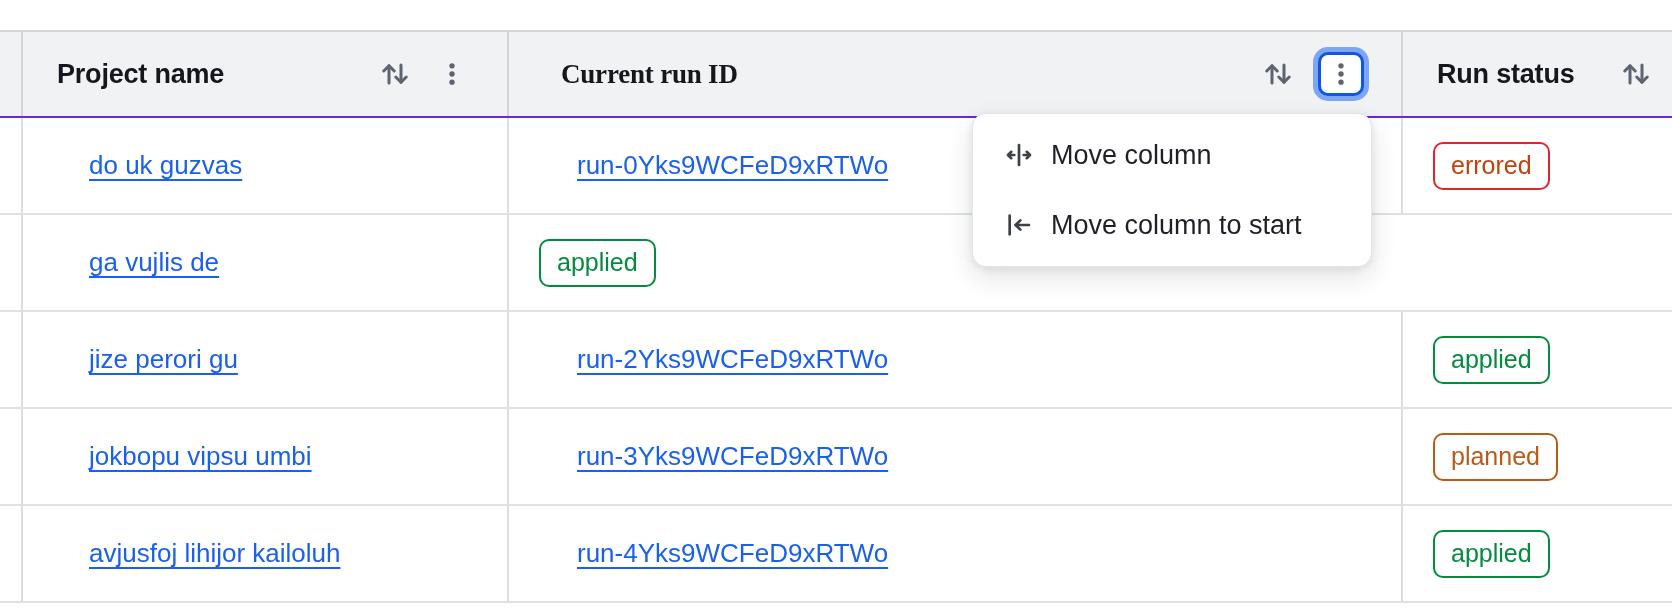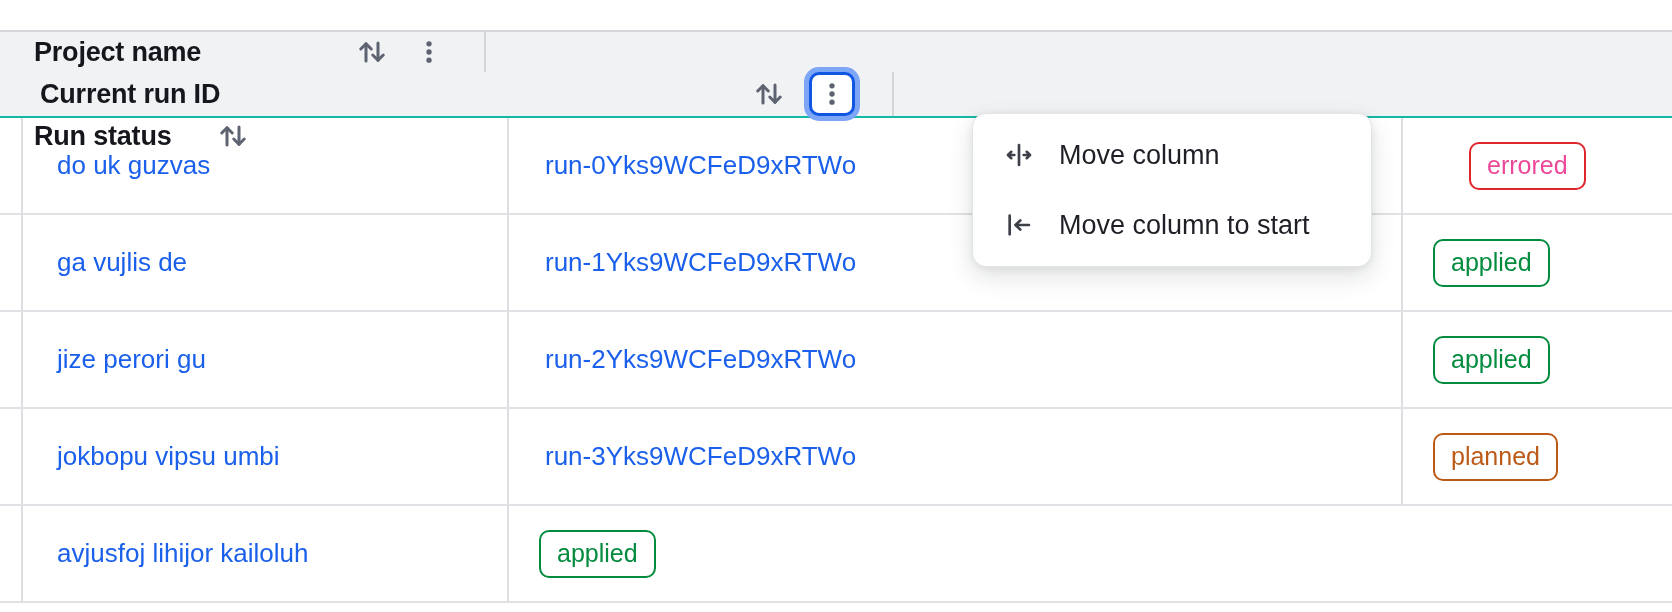--- a/index.html
+++ b/index.html
@@ -10,28 +10,27 @@
     font-family:"Liberation Sans","DejaVu Sans",sans-serif;
     color:var(--header-text,#15171c);
   }
   .table { position:absolute; top:30px; left:0; width:1672px; }
 
   
   .header-row {
     display:flex; height:88px;
     background:var(--header-bg,#f1f2f4);
     border-top:2px solid #d4d6da;
-    border-bottom:2px solid #14b8a6;
-    flex-direction:column;
+    border-bottom:2px solid #6d28d9;
   }
   .col-gutter  { width:23px; border-right:2px solid #d4d6da; flex:none; }
   .col-project { width:486px; border-right:2px solid #d4d6da; flex:none;
                  display:flex; align-items:center; padding:0 42px 0 34px; }
   .col-runid   { width:894px; border-right:2px solid #d4d6da; flex:none;
-                 display:flex; align-items:center; padding:0 37px 0 40px; }
+                 display:flex; align-items:center; padding:0 37px 0 52px;font-family:Liberation Serif, serif; }
   .col-status  { flex:1; display:flex; align-items:center; padding-left:34px;gap:17px; }
 
   .header-label { font-size:27px; font-weight:700; letter-spacing:-0.2px;
                   color:var(--header-text,#15171c); white-space:nowrap; }
   .spacer { flex:1; }
 
   .sort-btn { width:36px; height:40px; display:flex; align-items:center;
               justify-content:center; background:transparent; border:none; cursor:pointer; }
   .kebab-btn { width:26px; height:40px; display:flex; align-items:center;
                justify-content:center; background:transparent; border:none;
@@ -48,37 +47,37 @@
 
   
   .body-row { display:flex; height:97px; border-bottom:2px solid #dfe1e4; background:#fff; }
   .cell-gutter  { width:23px; border-right:2px solid #dcdee2; flex:none; }
   .cell-project { width:486px; border-right:2px solid #dcdee2; flex:none;
                   display:flex; align-items:center; padding-left:34px; }
   .cell-runid   { width:894px; border-right:2px solid #dcdee2; flex:none;
                   display:flex; align-items:center; padding-left:36px; }
   .cell-status  { flex:1; display:flex; align-items:center; padding-left:30px; }
 
-  a.link { color:var(--link,#1b60ea); font-size:26px; 
+  a.link { color:var(--link,#1b60ea); font-size:26px; text-decoration:underline;
            text-underline-offset:5px; text-decoration-thickness:2px; cursor:pointer;
-           white-space:nowrap; }
+           white-space:nowrap;margin-left:32px; }
 
   .badge { display:inline-block; font-size:25px; font-weight:500;
            padding:6px 16px 8px; border:2px solid; border-radius:10px;
            background:#fff; line-height:1.2; }
 
   
   .menu {
     position:absolute; left:972px; top:113px; width:400px;
     background:#ffffff; border:1px solid #e2e4e8; border-radius:14px;
     box-shadow:0 10px 26px rgba(18,22,30,0.12), 0 2px 8px rgba(18,22,30,0.08);
     padding:6px 0; z-index:10;
   }
   .menu-item { height:70px; display:flex; align-items:center;
-               padding:0 24px 0 30px; gap:24px; cursor:pointer;
+               padding:0 24px 0 30px; gap:16px; cursor:pointer;
                font-size:27px; color:var(--menu-text,#1e2026); }
   .menu-icon { flex:none; display:flex; }
   .menu-label { white-space:nowrap; }
 
   svg { display:block; }
 </style>
 </head>
 <body>
 
 <div class="viewport" style="--link: #1b60ea; --header-bg: #f1f2f4; --header-text: #15171c; --menu-text: #1e2026; --focus-border: #0f56e3; --focus-ring: #7ea6f6;">
@@ -154,32 +153,29 @@
     <div id="table-body">
   <div class="body-row">
     <div class="cell-gutter"></div>
     <div class="cell-project">
       <a class="link">do uk guzvas</a>
     </div>
     <div class="cell-runid">
       <a class="link">run-0Yks9WCFeD9xRTWo</a>
     </div>
     <div class="cell-status">
-      <span class="badge" style="color: #ec4899; border-color: rgb(224, 38, 45); margin-left: 36px;">errored</span>
+      <span class="badge" style="color: #c2410c; border-color: rgb(224, 38, 45);">errored</span>
     </div>
   </div>
 
   <div class="body-row">
     <div class="cell-gutter"></div>
     <div class="cell-project">
       <a class="link">ga vujlis de</a>
     </div>
-    <div class="cell-runid">
-      <a class="link">run-1Yks9WCFeD9xRTWo</a>
-    </div>
     <div class="cell-status">
       <span class="badge" style="color: rgb(3, 139, 62); border-color: rgb(3, 139, 62);">applied</span>
     </div>
   </div>
 
   <div class="body-row">
     <div class="cell-gutter"></div>
     <div class="cell-project">
       <a class="link">jize perori gu</a>
     </div>
@@ -201,20 +197,23 @@
     </div>
     <div class="cell-status">
       <span class="badge" style="color: rgb(187, 90, 23); border-color: rgb(187, 90, 23); padding-left: 16px;">planned</span>
     </div>
   </div>
 
   <div class="body-row">
     <div class="cell-gutter"></div>
     <div class="cell-project">
       <a class="link">avjusfoj lihijor kailoluh</a>
+    </div>
+    <div class="cell-runid">
+      <a class="link">run-4Yks9WCFeD9xRTWo</a>
     </div>
     <div class="cell-status">
       <span class="badge" style="color: rgb(3, 139, 62); border-color: rgb(3, 139, 62);">applied</span>
     </div>
   </div>
 </div>
   </div>
 
   <div class="menu">
     <div class="menu-item">

